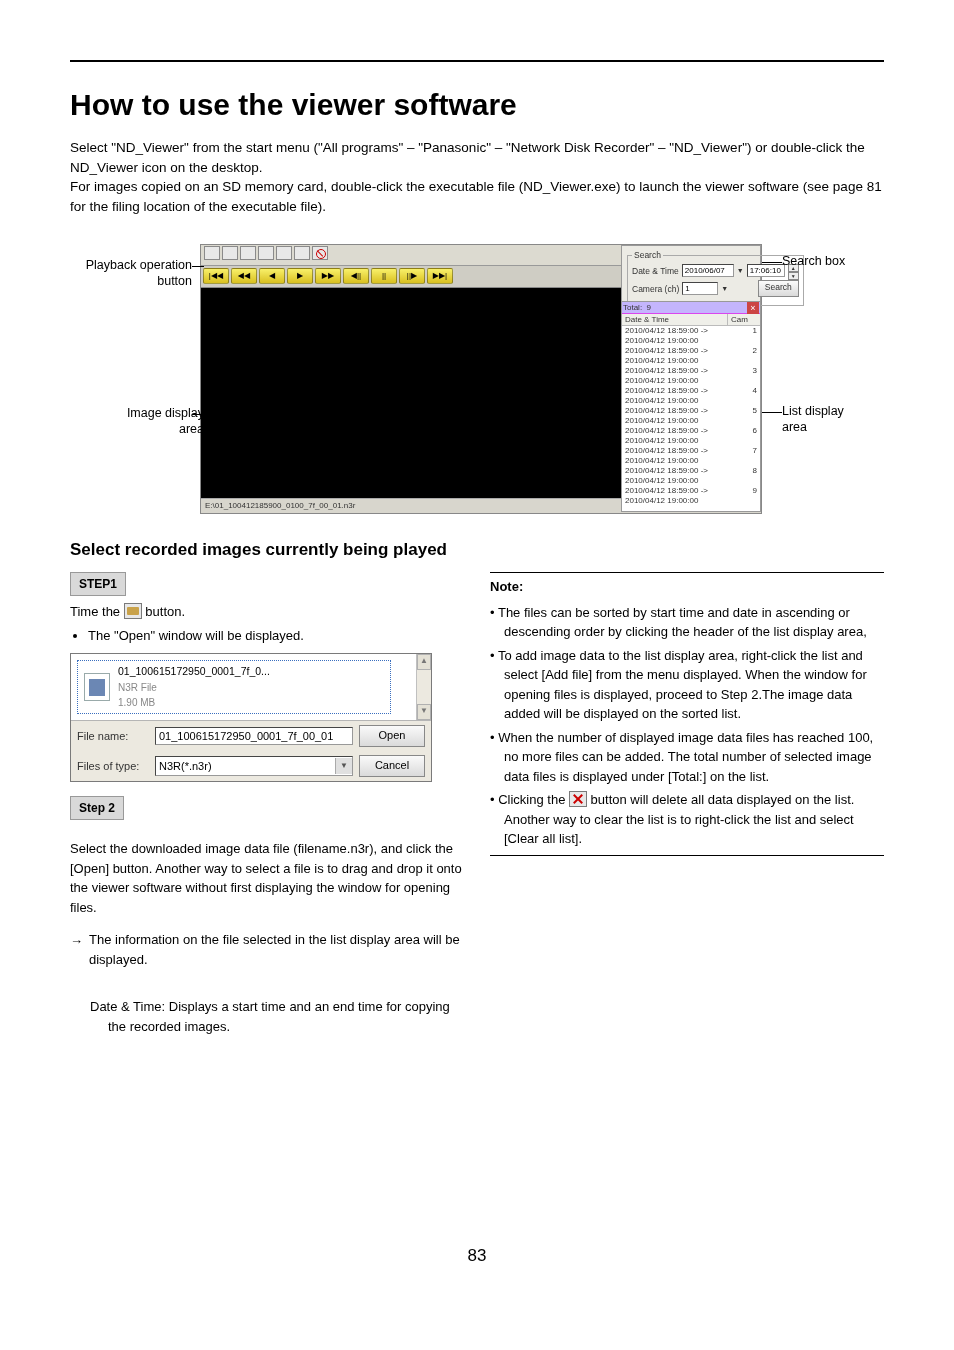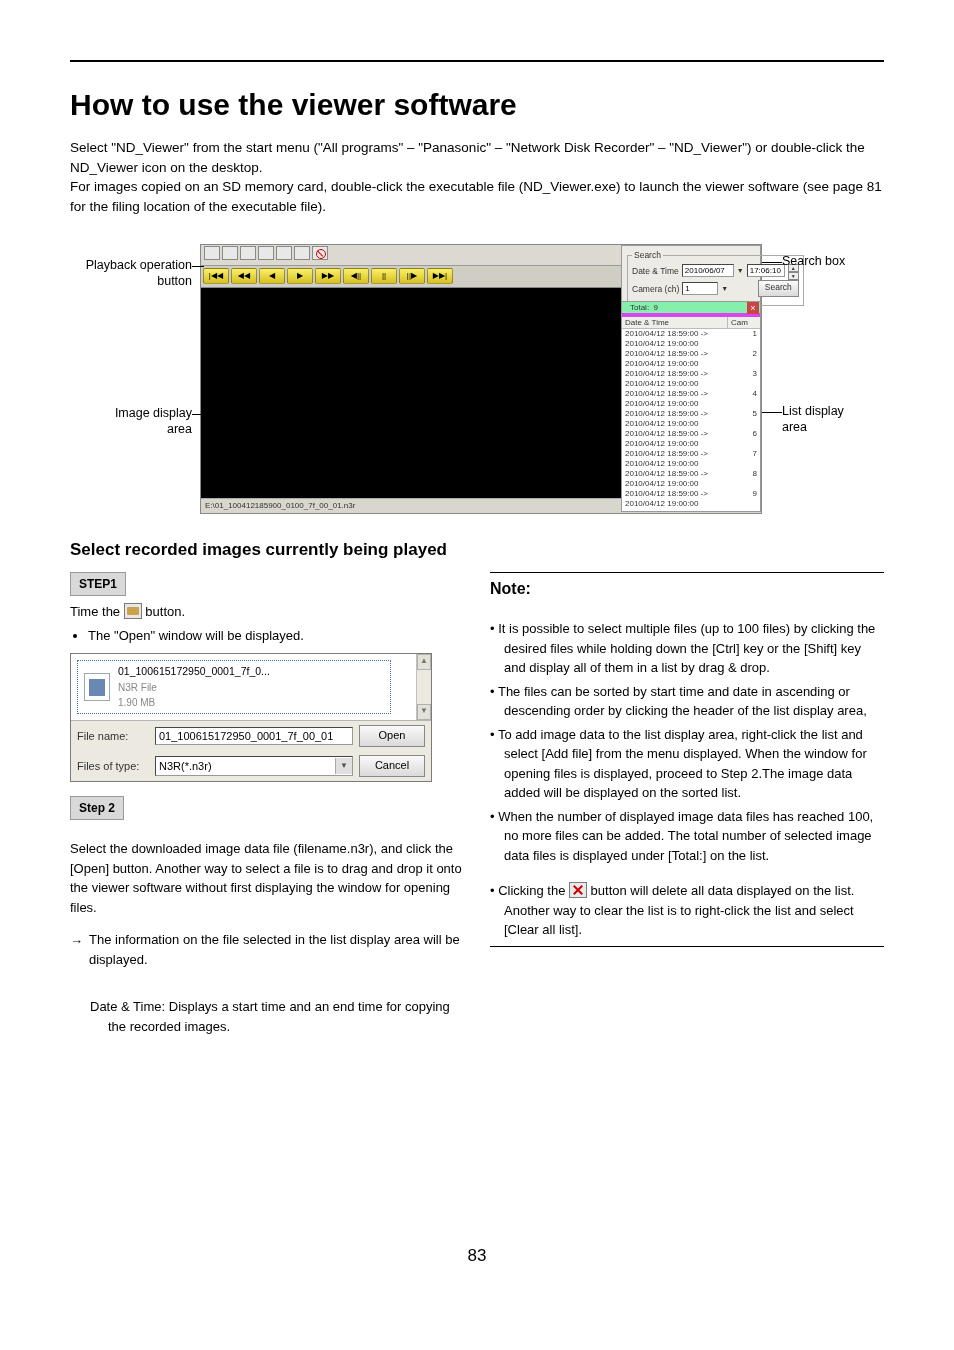--- a/index.html
+++ b/index.html
@@ -53,24 +53,24 @@
     padding: 0;
   }
   .body-text li { margin-bottom: 4px; }
   .two-col {
     display: flex;
     gap: 26px;
   }
   .col { flex: 1; }
   .note-head {
     font-weight: bold;
-    font-size: 16px;
+    font-size: 13px;
     border-top: 1px solid #000;
     padding-top: 4px;
-    margin-bottom: 18px;
+    margin-bottom: 6px;
   }
   .note-end {
     border-top: 1px solid #000;
     margin-top: 6px;
   }
   .icon-box {
     display: inline-block;
     width: 16px;
     height: 14px;
     vertical-align: -3px;
@@ -244,23 +244,23 @@
     width: 140px;
     border: 1px solid #999;
     background: #fff;
     box-sizing: border-box;
     font-size: 8px;
     color: #333;
     height: 211px;
     overflow: hidden;
   }
   .list-total {
-    background: #86efac;
-    border-bottom: 4px solid #d946ef;
-    padding: 1px 8px;
+    background: #c4b5fd;
+    border-bottom: 1px solid #d946ef;
+    padding: 1px 1px;
     display: flex;
     justify-content: space-between;
     position: relative;
   }
   .list-close {
     position: absolute;
     right: 1px; top: 0;
     width: 12px; height: 12px;
     background: #c44;
     color: #fff;
@@ -503,21 +503,21 @@
               <span>2010/04/12 18:59:00 -&gt; 2010/04/12 19:00:00</span>
               <span>9</span>
             </div>
           </div>
       </div>
     </div>
 
     <div class="callout" style="left:0; top:14px; width:122px; text-align:right">Playback operation<br>button</div>
     <div class="callout-line" style="left:122px; top:22px; width:12px"></div>
 
-    <div class="callout" style="left:0; top:162px; width:122px; text-align:right">Image display<br>area</div>
+    <div class="callout" style="left:12px; top:162px; width:122px; text-align:right">Image display<br>area</div>
     <div class="callout-line" style="left:122px; top:170px; width:12px"></div>
 
     <div class="callout right" style="left:712px; top:10px">Search box</div>
     <div class="callout-line" style="left:692px; top:18px; width:20px"></div>
 
     <div class="callout right" style="left:712px; top:160px">List display<br>area</div>
     <div class="callout-line" style="left:692px; top:168px; width:20px"></div>
   </div>
 
   <h2>Select recorded images currently being played</h2>
@@ -571,24 +571,23 @@
         <span>The information on the file selected in the list display area will be displayed.</span>
       </div>
       <div style="padding-left:20px; margin-top:28px;">
         <div style="padding-left:18px; text-indent:-18px; margin-bottom:2px;">Date &amp; Time: Displays a start time and an end time for copying the recorded images.</div>
       </div>
     </div>
 
     <div class="col body-text">
       <div class="note-head">Note:</div>
       <ul style="list-style:none; padding:0; margin:0 0 4px 0;">
-        <li style="padding-left:14px; text-indent:-14px; margin-bottom:4px;">• <span>It is possible to select multiple files (up to 100 files) by clicking the desired files while holding down the [Ctrl] key or the [Shift] key and display all of them in a list by drag &amp; drop.</span></li>
         <li style="padding-left:14px; text-indent:-14px; margin-bottom:4px;">• <span>The files can be sorted by start time and date in ascending or descending order by clicking the header of the list display area,</span></li>
         <li style="padding-left:14px; text-indent:-14px; margin-bottom:4px;">• <span>To add image data to the list display area, right-click the list and select [Add file] from the menu displayed. When the window for opening files is displayed, proceed to Step 2.The image data added will be displayed on the sorted list.</span></li>
-        <li style="padding-left:14px; text-indent:-14px; margin-bottom:16px;">• <span>When the number of displayed image data files has reached 100, no more files can be added. The total number of selected image data files is displayed under [Total:] on the list.</span></li>
+        <li style="padding-left:14px; text-indent:-14px; margin-bottom:4px;">• <span>When the number of displayed image data files has reached 100, no more files can be added. The total number of selected image data files is displayed under [Total:] on the list.</span></li>
         <li style="padding-left:14px; text-indent:-14px;">• Clicking the <span class="icon-box icon-x"></span> button will delete all data displayed on the list. Another way to clear the list is to right-click the list and select [Clear all list].</li>
       </ul>
       <div class="note-end"></div>
     </div>
   </div>
 
   <div class="page-num">83</div>
 </div>
 
 </body></html>

